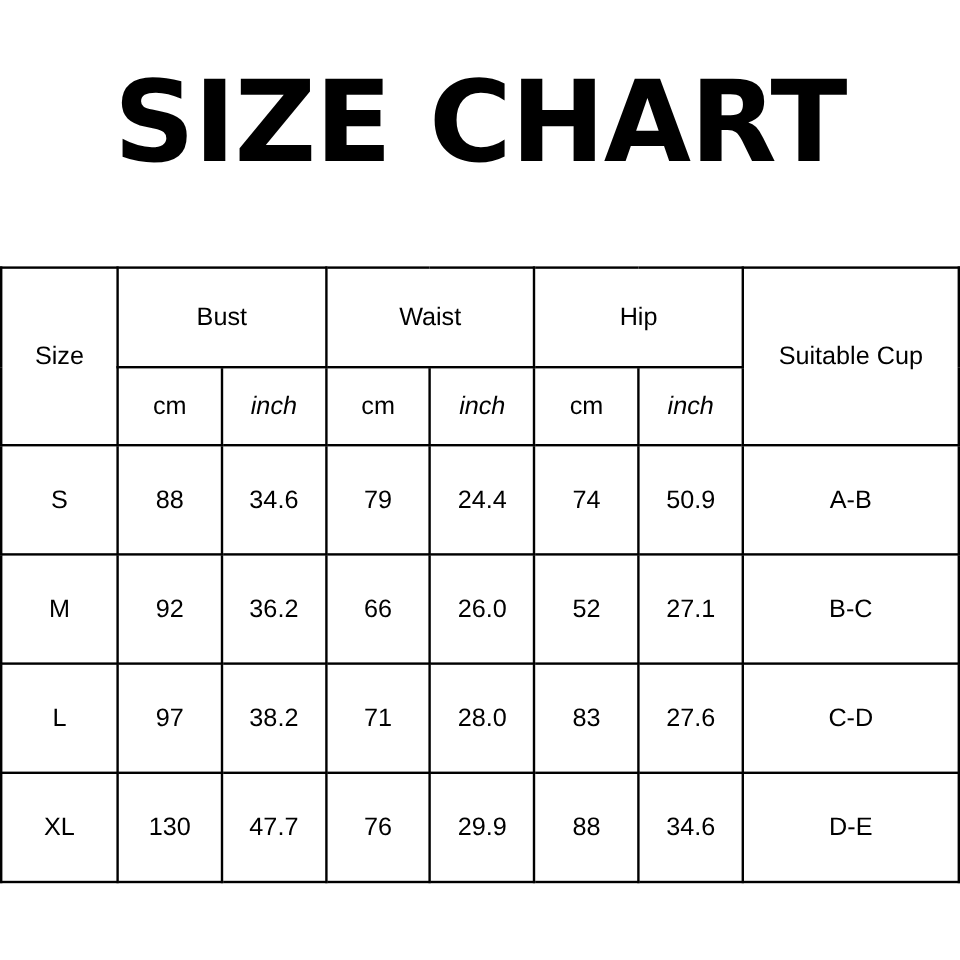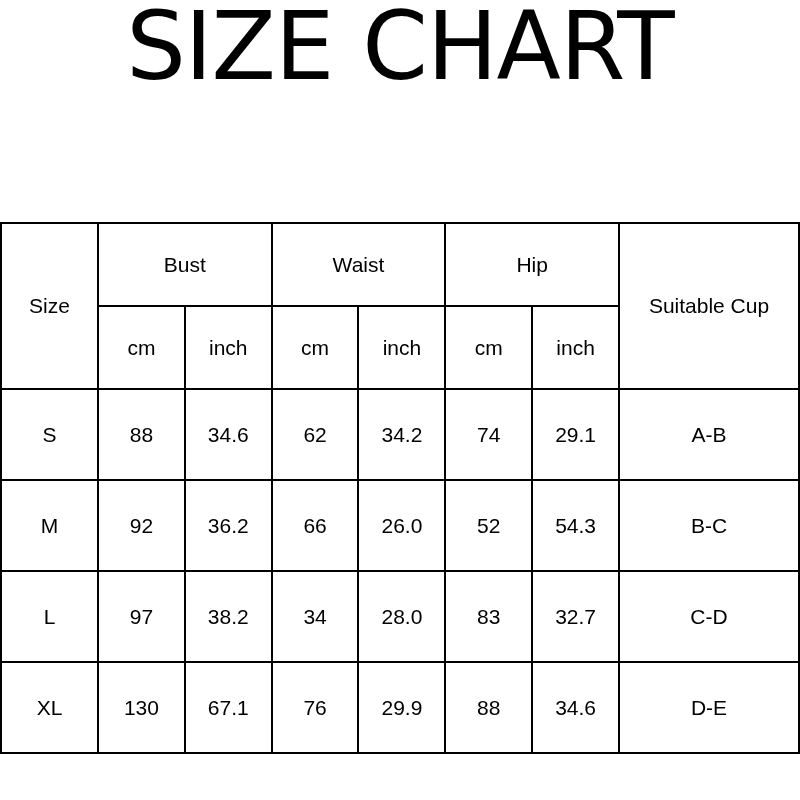--- a/index.html
+++ b/index.html
@@ -16,25 +16,26 @@
   }
   .page {
     position: relative;
     width: 800px;
     height: 800px;
     box-sizing: border-box;
   }
   .title {
     text-align: center;
     font-family: "DejaVu Sans", sans-serif;
-    font-weight: normal;
+    font-weight: bold;
     font-size: 94px;
     letter-spacing: -1px;
     line-height: 1;
     margin: 0;
+    padding-top: 56px;
     color: #000000;
     white-space: nowrap;
   }
   .table-wrap {
     position: absolute;
     left: 0;
     top: 222px;
     width: 800px;
   }
   table.size-chart {
@@ -50,28 +51,28 @@
     font-weight: normal;
     font-size: 21px;
     font-family: "Liberation Sans", sans-serif;
     color: #000000;
     padding: 0;
   }
   .h-group {
     height: 83px;
   }
   .h-unit {
-    height: 83px;
+    height: 65px;
   }
   .h-data {
     height: 91px;
   }
   .col-size { width: 95px; }
   .col-num  { width: 88px; }
-  .col-in   { width: 90px; }
+  .col-in   { width: 90px; font-style: italic; }
   .col-cup  { width: 178px; border-radius: 17px; }
   .cell-size-label {
     font-size: 21px;
   }
   .cell-cup-head {
     font-size: 21px;
   }
 </style>
 </head>
 <body>
@@ -96,53 +97,53 @@
           <td class="col-num">cm</td>
           <td class="col-in">inch</td>
           <td class="col-num">cm</td>
           <td class="col-in">inch</td>
         </tr>
 
         <tr class="h-data">
           <td>S</td>
           <td>88</td>
           <td>34.6</td>
-          <td>62</td>
-          <td>34.2</td>
+          <td>79</td>
+          <td>24.4</td>
           <td>74</td>
-          <td>29.1</td>
+          <td>50.9</td>
           <td>A-B</td>
         </tr>
 
         <tr class="h-data">
           <td>M</td>
           <td>92</td>
           <td>36.2</td>
           <td>66</td>
           <td>26.0</td>
           <td>52</td>
-          <td>54.3</td>
+          <td>27.1</td>
           <td>B-C</td>
         </tr>
 
         <tr class="h-data">
           <td>L</td>
           <td>97</td>
           <td>38.2</td>
-          <td>34</td>
+          <td>71</td>
           <td>28.0</td>
           <td>83</td>
-          <td>32.7</td>
+          <td>27.6</td>
           <td>C-D</td>
         </tr>
 
         <tr class="h-data">
           <td>XL</td>
           <td>130</td>
-          <td>67.1</td>
+          <td>47.7</td>
           <td>76</td>
           <td>29.9</td>
           <td>88</td>
           <td>34.6</td>
           <td>D-E</td>
         </tr>
       </tbody>
     </table>
   </div>
 

